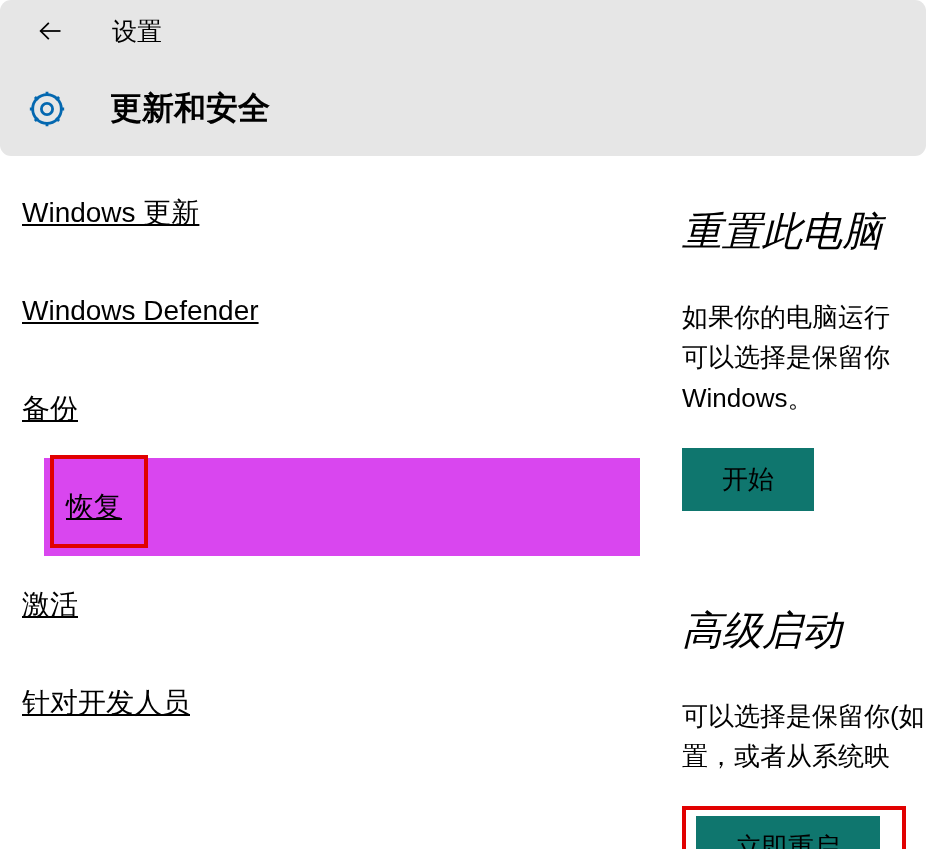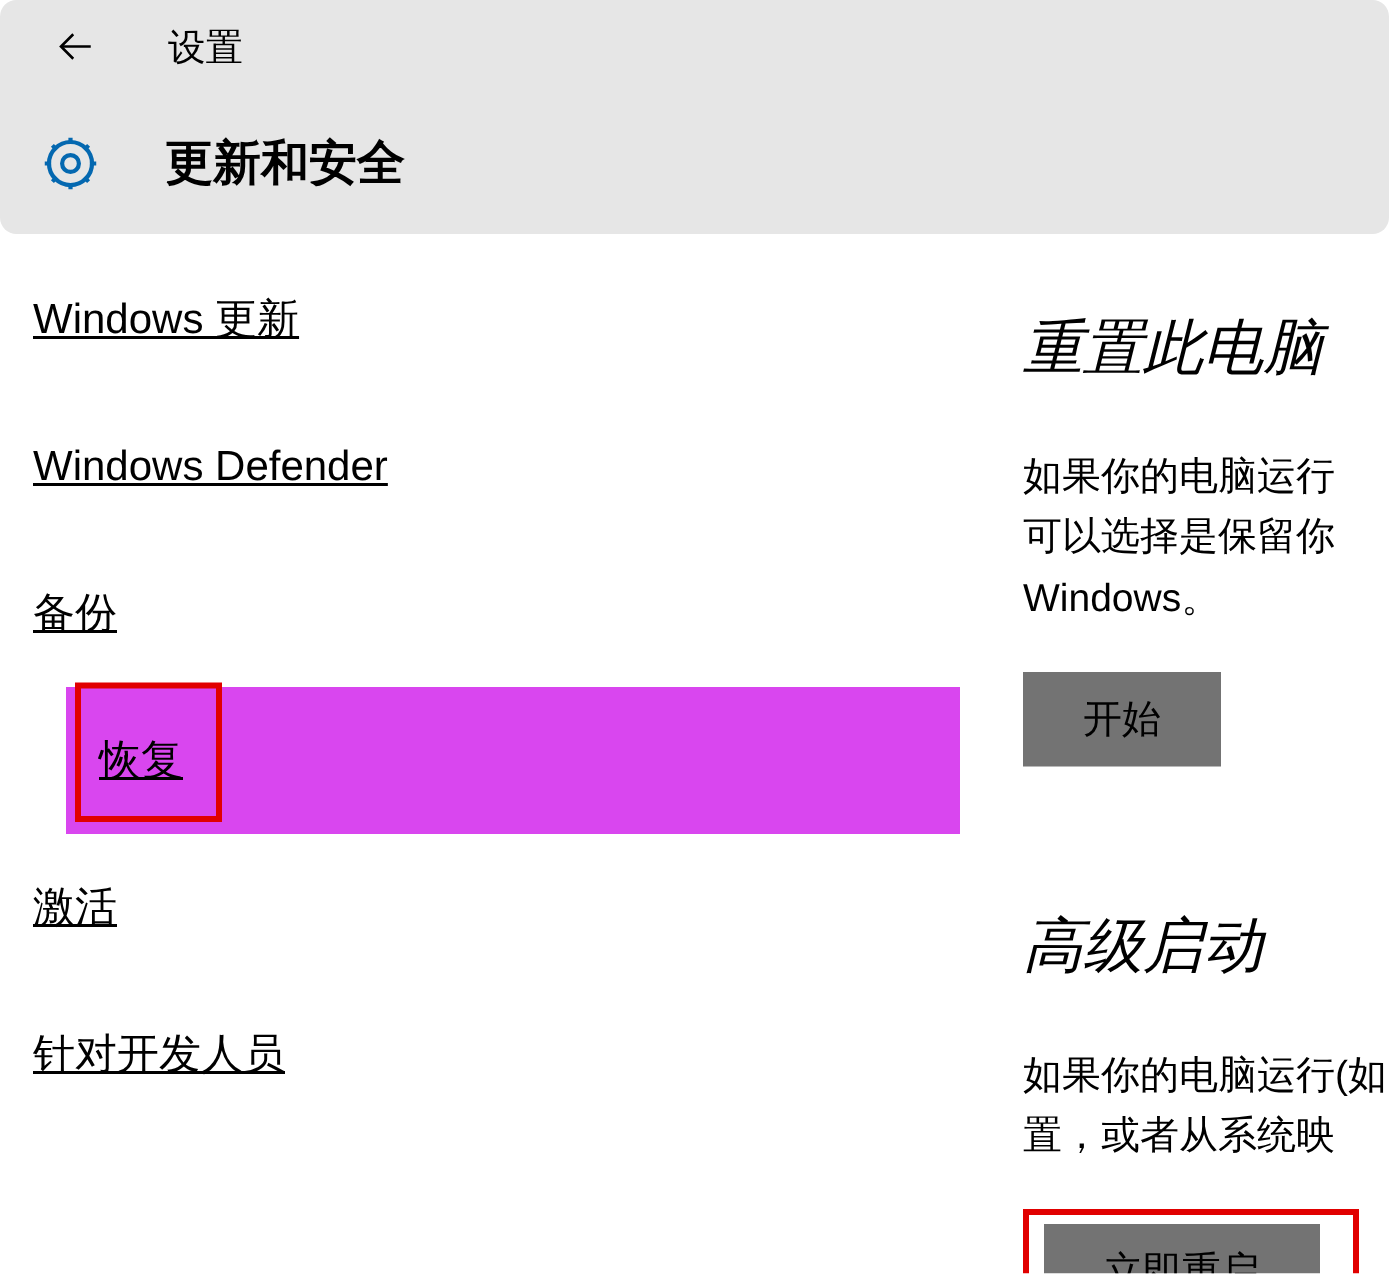--- a/index.html
+++ b/index.html
@@ -105,21 +105,21 @@
       font-style: italic;
     }
     .section-body {
       font-size: 26px;
       color: #000;
       line-height: 1.55;
       margin-bottom: 30px;
       white-space: nowrap;
     }
     .win-button {
-      background: #737373;
+      background: #0f766e;
       border: none;
       font-size: 26px;
       padding: 14px 40px;
       font-family: Liberation Serif, serif;
       cursor: pointer;
       color: #000;
       display: inline-block;
     }
     .section2 {
       margin-top: 92px;
@@ -193,21 +193,21 @@
         <span>如果你的电脑运行</span><br>
         <span>可以选择是保留你</span><br>
         <span>Windows。</span>
       </div>
       <button class="win-button">开始</button>
     </div>
 
     <div class="section2">
       <div class="section-heading">高级启动</div>
       <div class="section-body">
-        <span>如果你的电脑运行(如</span><br>
+        <span>可以选择是保留你(如</span><br>
         <span>置，或者从系统映</span>
       </div>
       <div class="btn-wrap-highlight">
         <div class="highlight-box-red"></div>
         <button class="win-button">立即重启</button>
       </div>
     </div>
   </div>
 </div>
 

